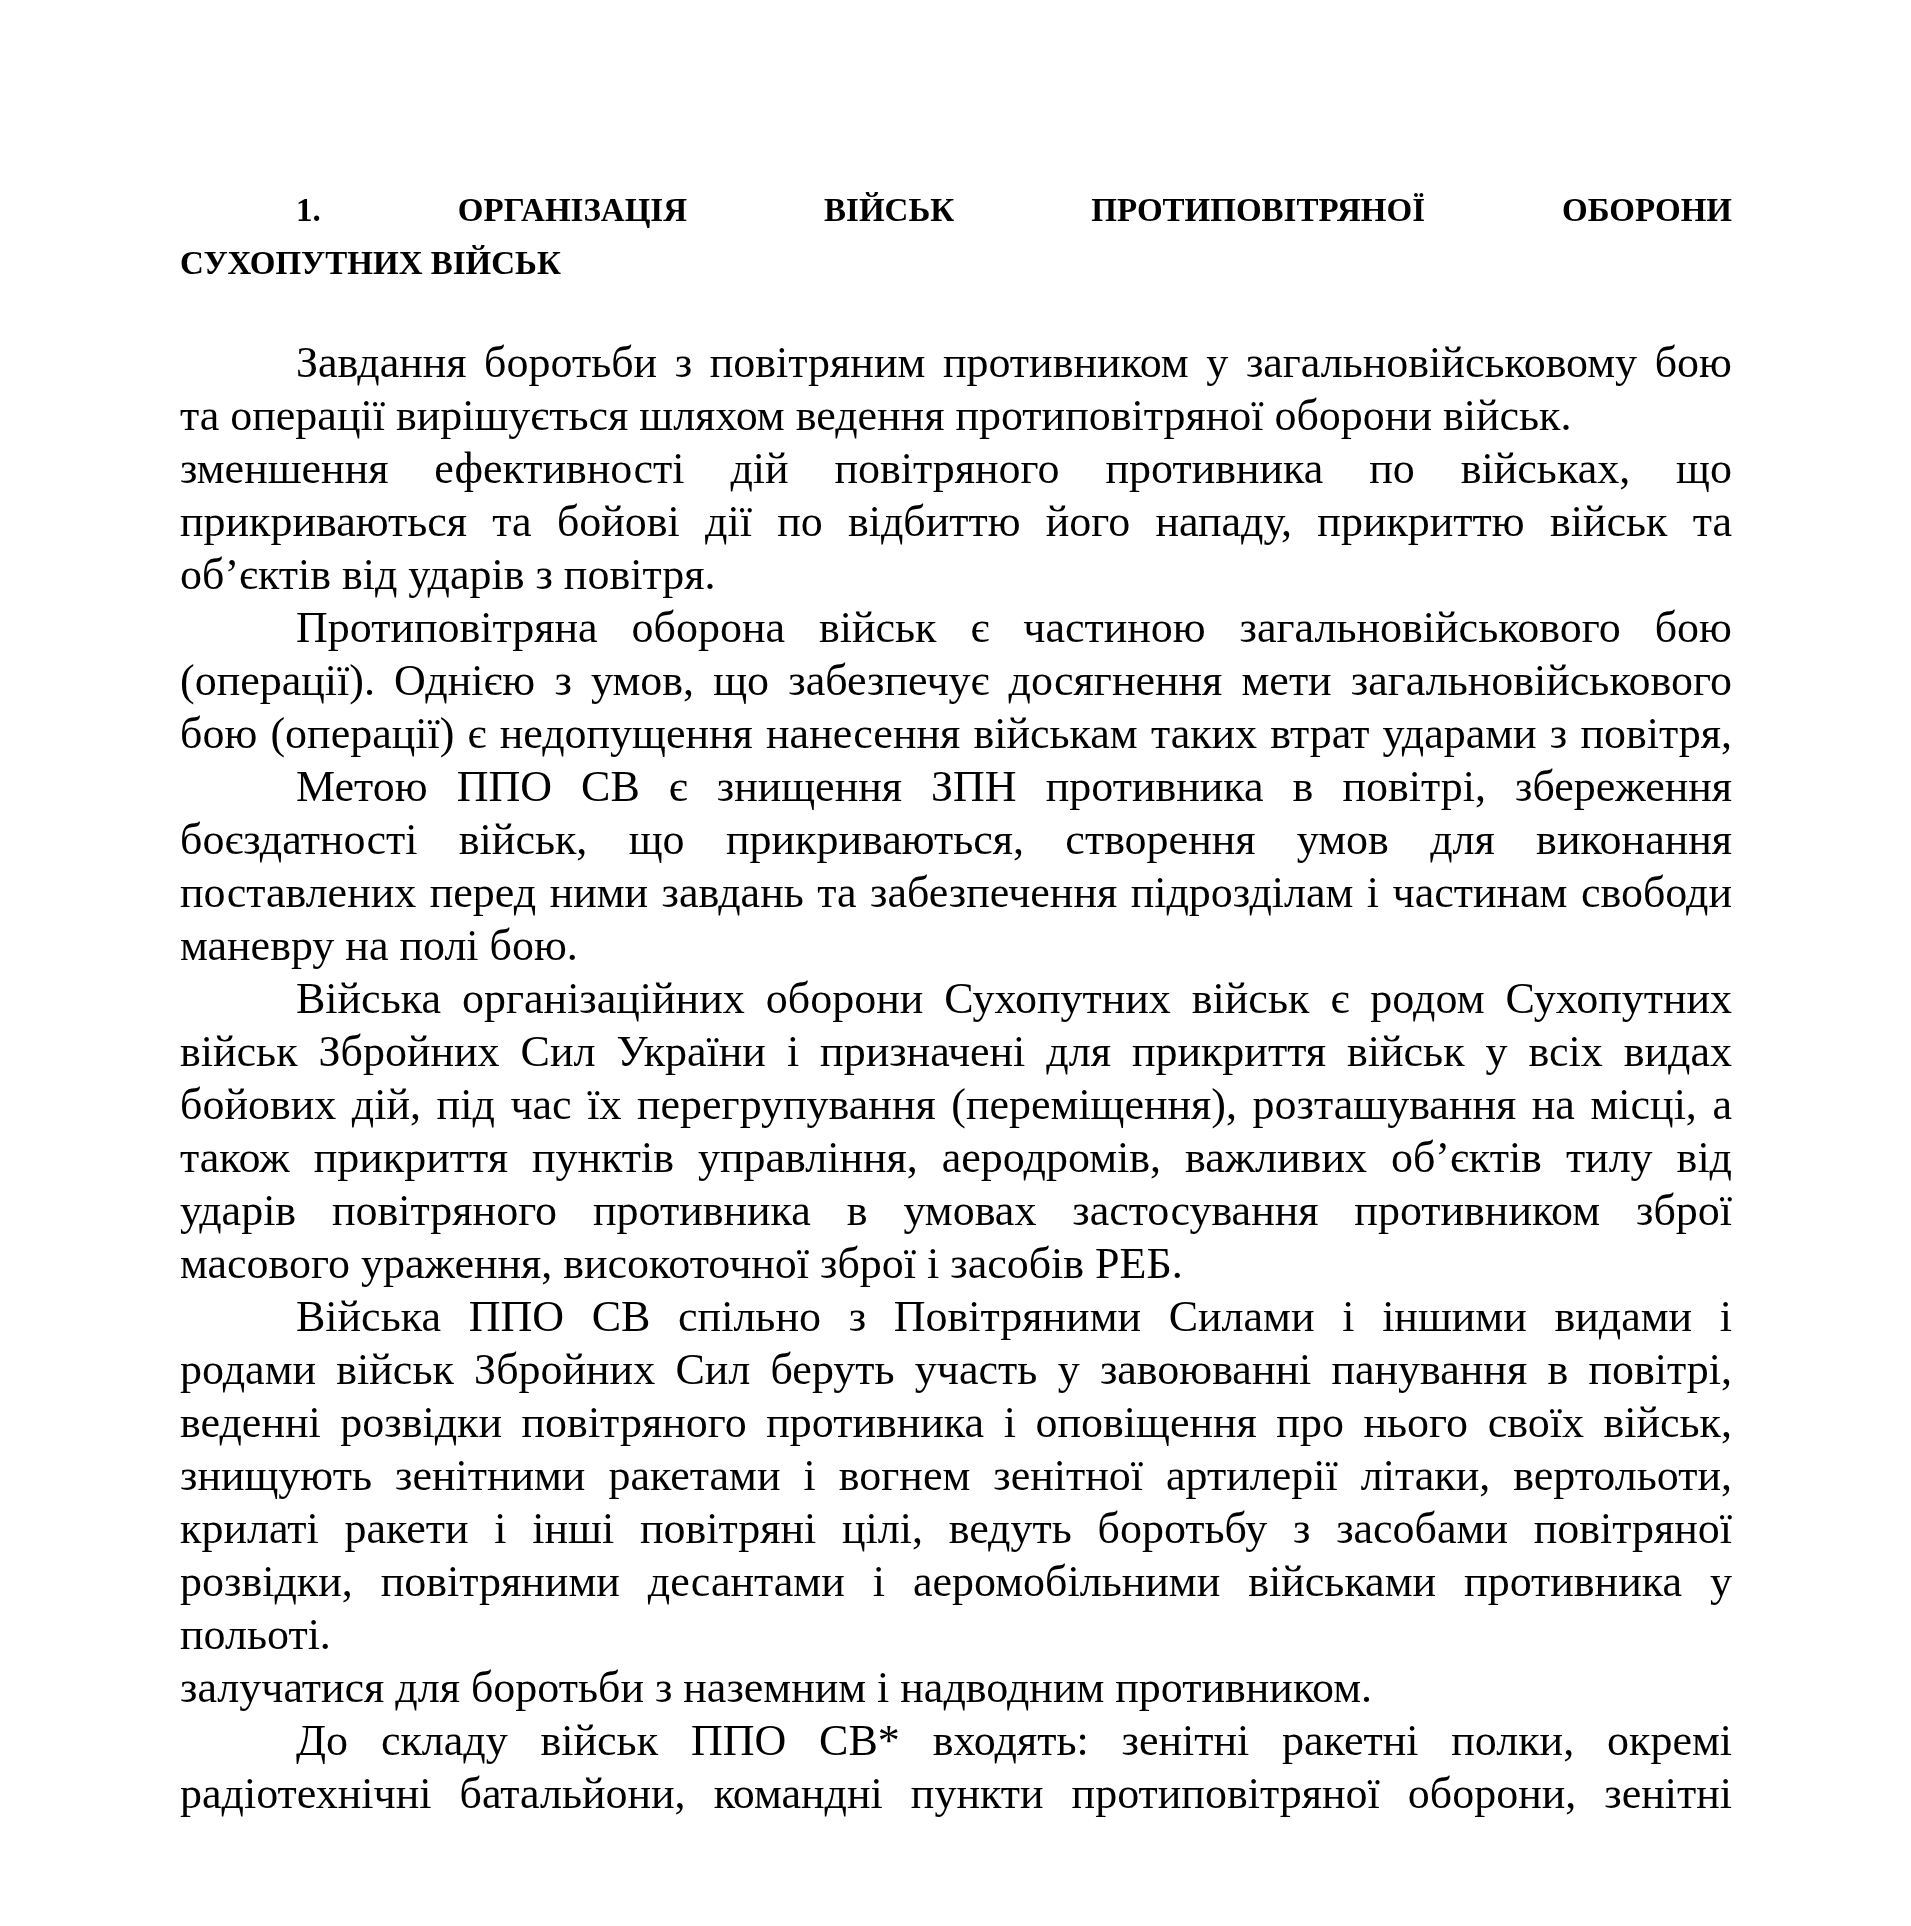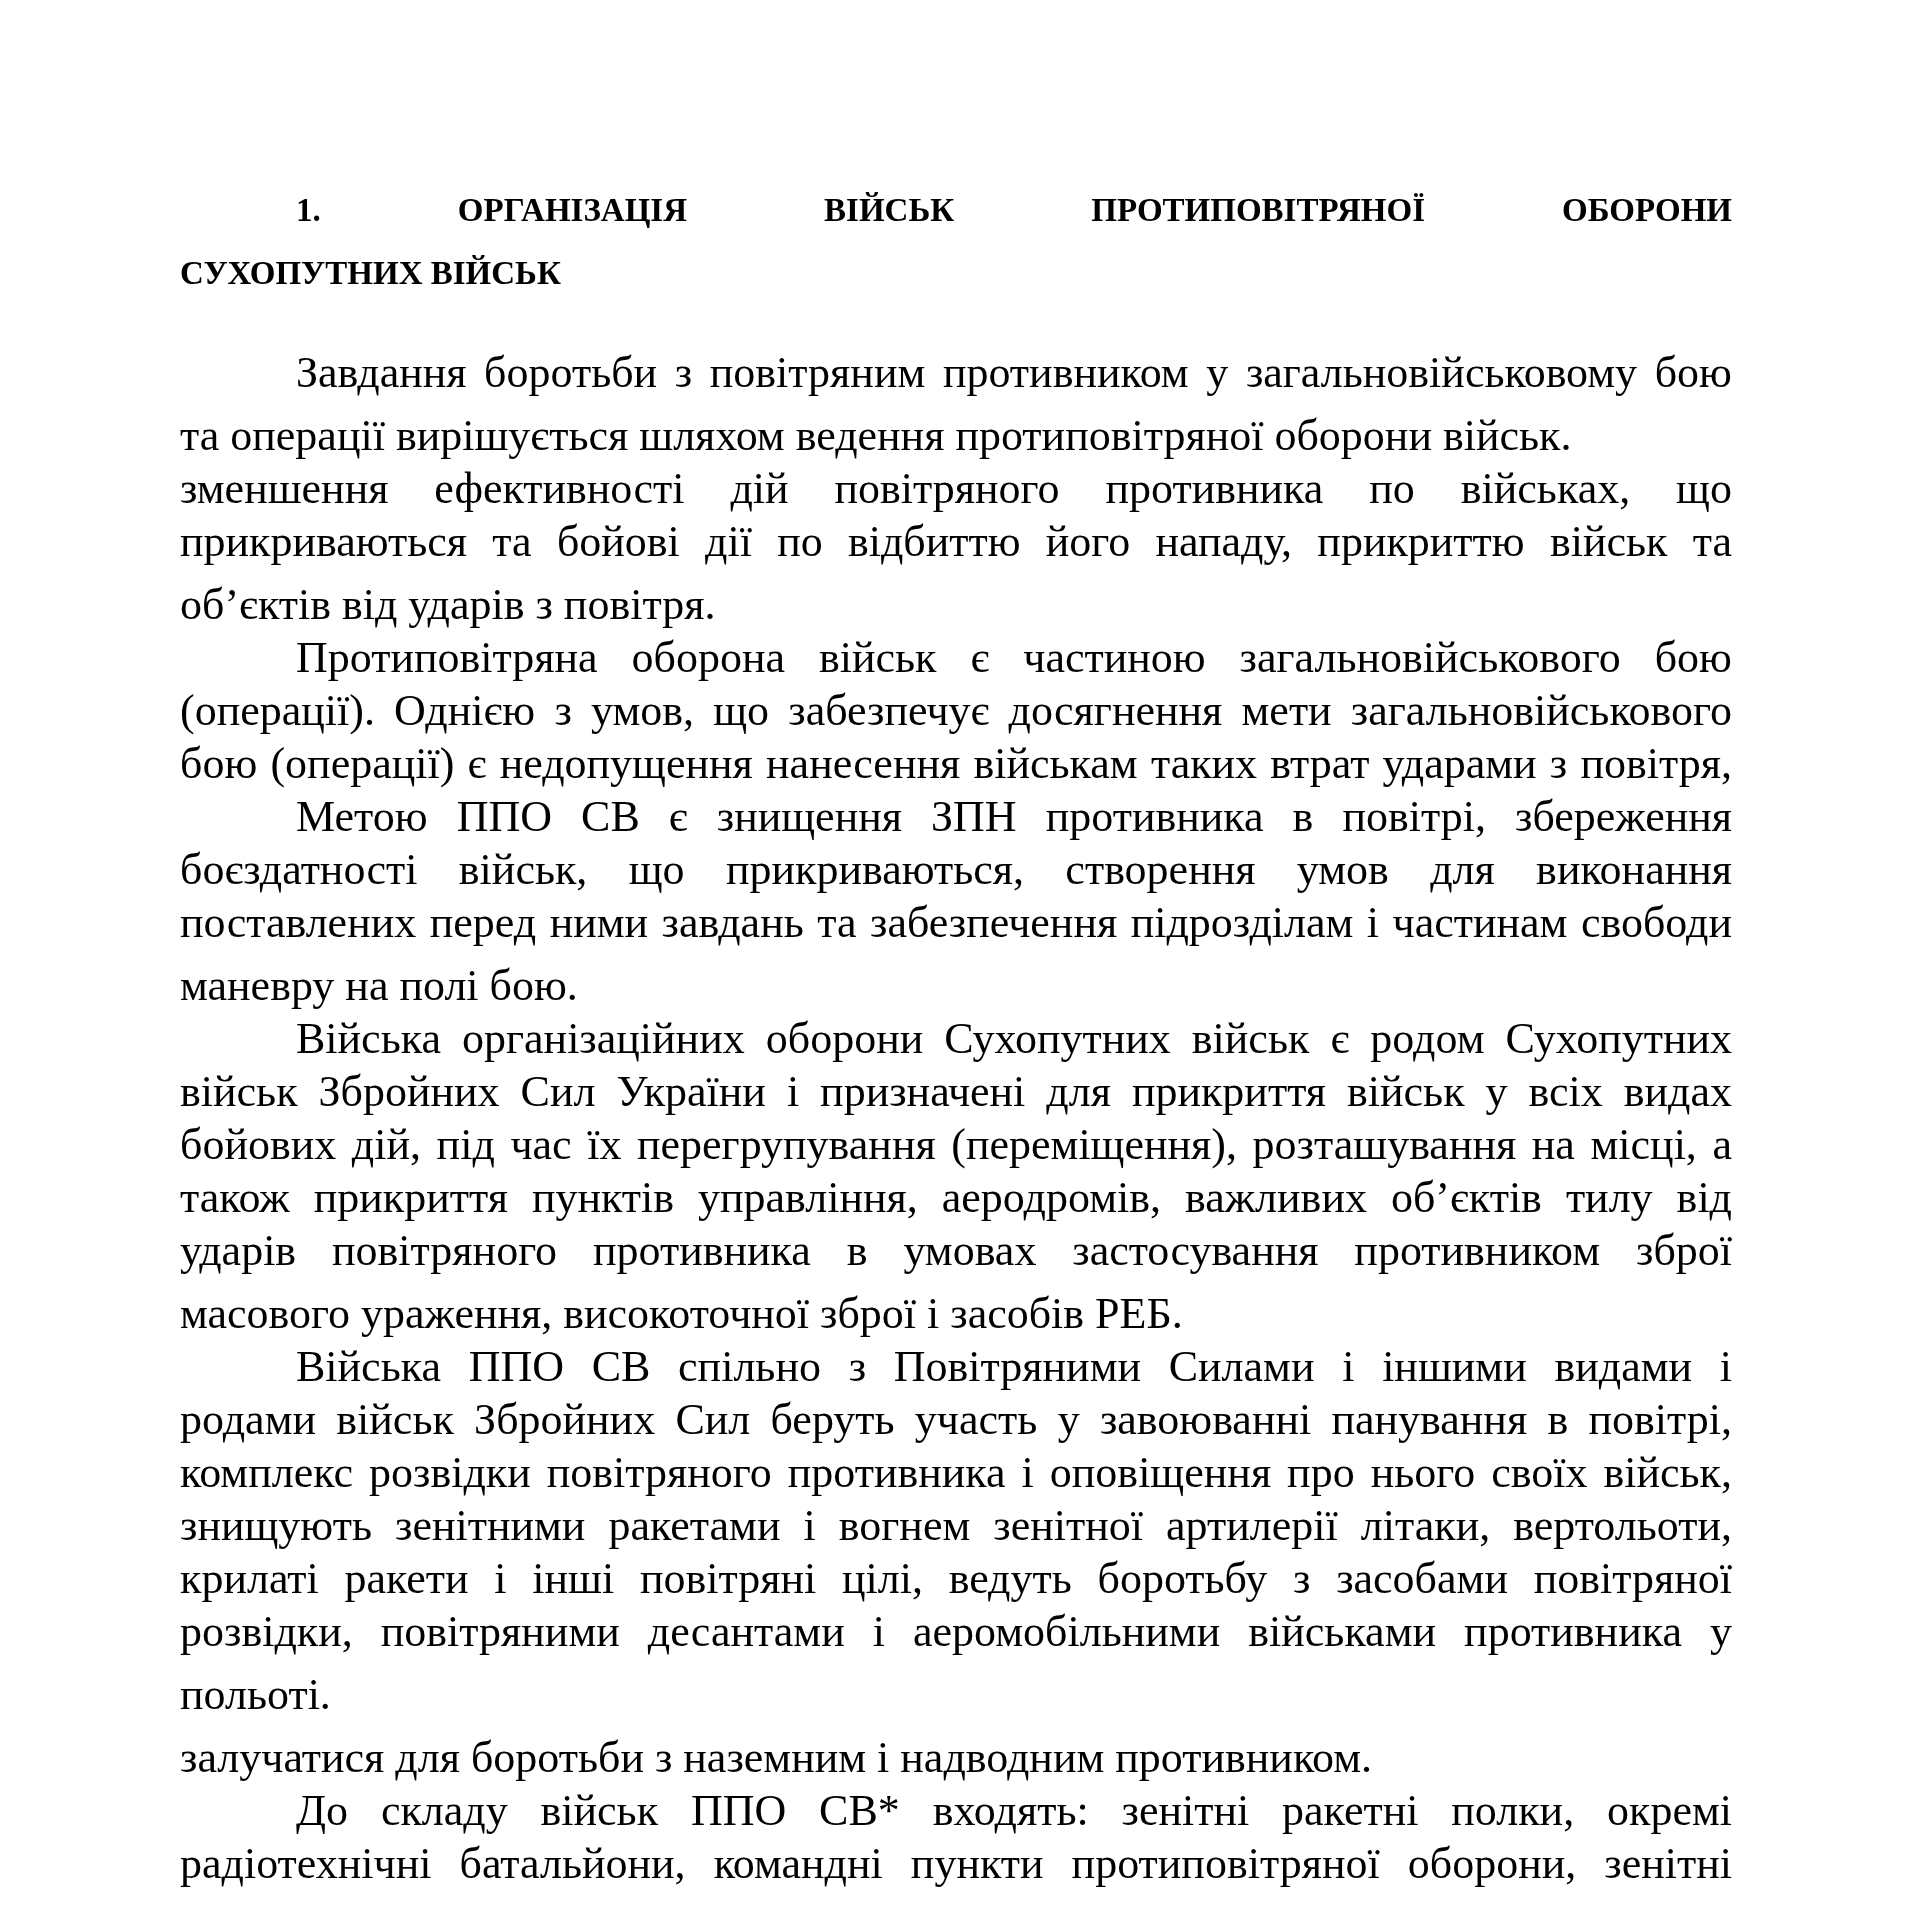--- a/index.html
+++ b/index.html
@@ -29,21 +29,20 @@
     text-align: justify;
     text-align-last: justify;
     white-space: normal;
   }
   .line.first {
     text-indent: 116px;
   }
   .line.last {
     text-align: left;
     text-align-last: left;
-    margin-top: 10px;
   }
   .heading .line {
     font-size: 33px;
     line-height: 53px;
     font-weight: bold;
   }
   .heading {
     margin-bottom: 46px;
   }
   .body-para .line {
@@ -84,21 +83,21 @@
         <div class="line first">Війська організаційних оборони Сухопутних військ є родом Сухопутних</div>
         <div class="line">військ Збройних Сил України і призначені для прикриття військ у всіх видах</div>
         <div class="line">бойових дій, під час їх перегрупування (переміщення), розташування на місці, а</div>
         <div class="line">також прикриття пунктів управління, аеродромів, важливих об’єктів тилу від</div>
         <div class="line">ударів повітряного противника в умовах застосування противником зброї</div>
         <div class="line last">масового ураження, високоточної зброї і засобів РЕБ.</div>
       </div>
       <div class="para body-para">
         <div class="line first">Війська ППО СВ спільно з Повітряними Силами і іншими видами і</div>
         <div class="line">родами військ Збройних Сил беруть участь у завоюванні панування в повітрі,</div>
-        <div class="line">комплекс розвідки повітряного противника і оповіщення про нього своїх військ,</div>
+        <div class="line">веденні розвідки повітряного противника і оповіщення про нього своїх військ,</div>
         <div class="line">знищують зенітними ракетами і вогнем зенітної артилерії літаки, вертольоти,</div>
         <div class="line">крилаті ракети і інші повітряні цілі, ведуть боротьбу з засобами повітряної</div>
         <div class="line">розвідки, повітряними десантами і аеромобільними військами противника у</div>
         <div class="line last">польоті.</div>
       </div>
       <div class="para body-para">
         <div class="line last">залучатися для боротьби з наземним і надводним противником.</div>
       </div>
       <div class="para body-para">
         <div class="line first">До складу військ ППО СВ* входять: зенітні ракетні полки, окремі</div>

